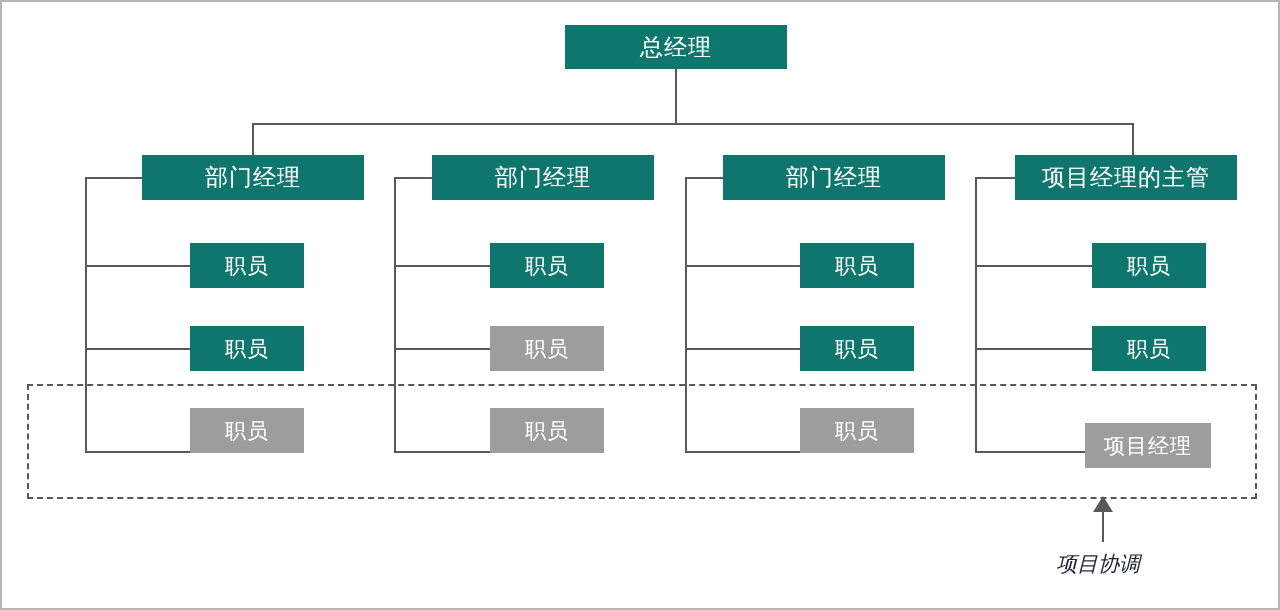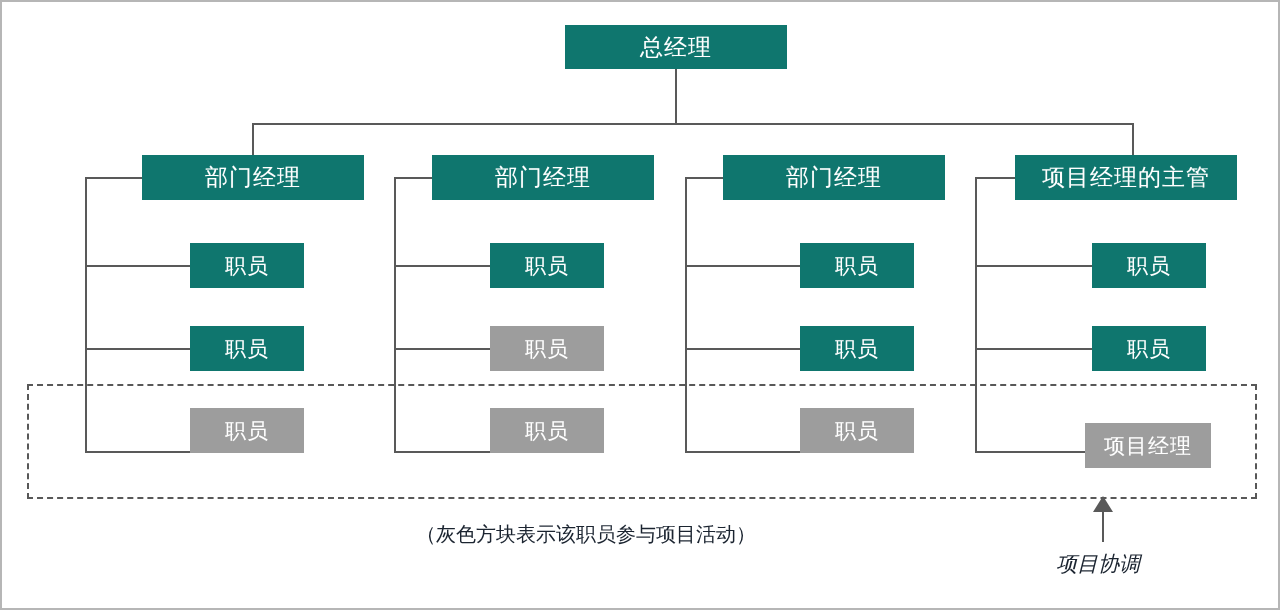--- a/index.html
+++ b/index.html
@@ -111,15 +111,14 @@
   <div class="ln h" style="left:973px;top:449px;width:110px;"></div>
   <div class="node gray t-staff" style="left:1083px;top:384px;width:126px;height:45px;margin-top:37px;">项目经理</div>
 
   <div id="dashbox" style="left:25px;top:382px;width:1230px;height:115px;"></div>
 
   <div class="arrow-shaft" style="left:1100px;top:508px;height:32px;"></div>
   <div class="arrow-head" style="left:1091px;top:494px;"></div>
 
   <div class="txt" id="coord-label" style="left:1054px;top:548px;font-style:italic;">项目协调</div>
 
-  <div class="txt" id="caption" style="left:414px;top:519px;">（灰色方块表示该职员参与项目活动）</div>
 
 </div>
 
 </body></html>

